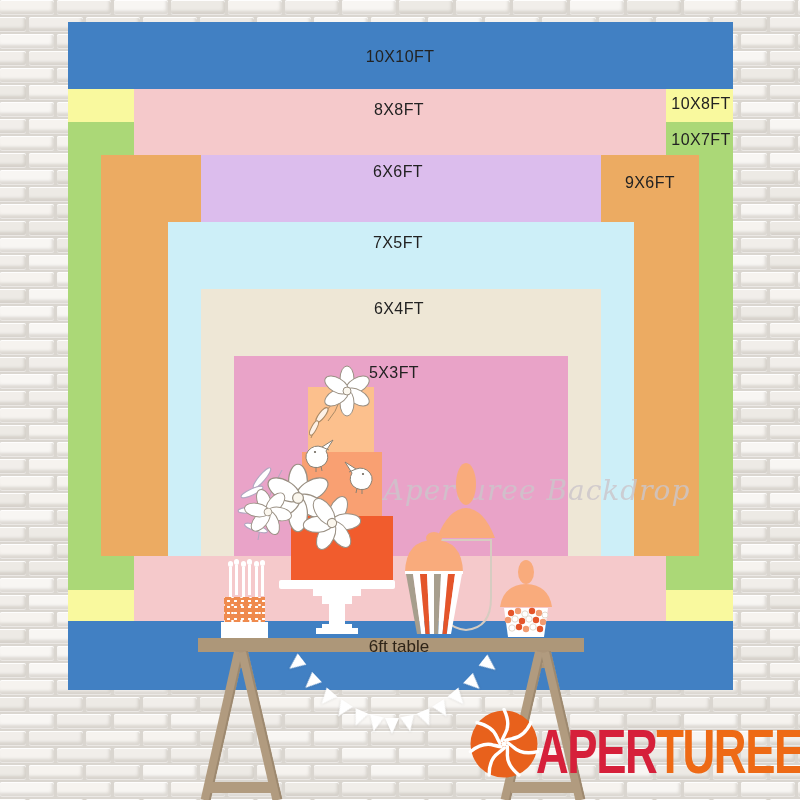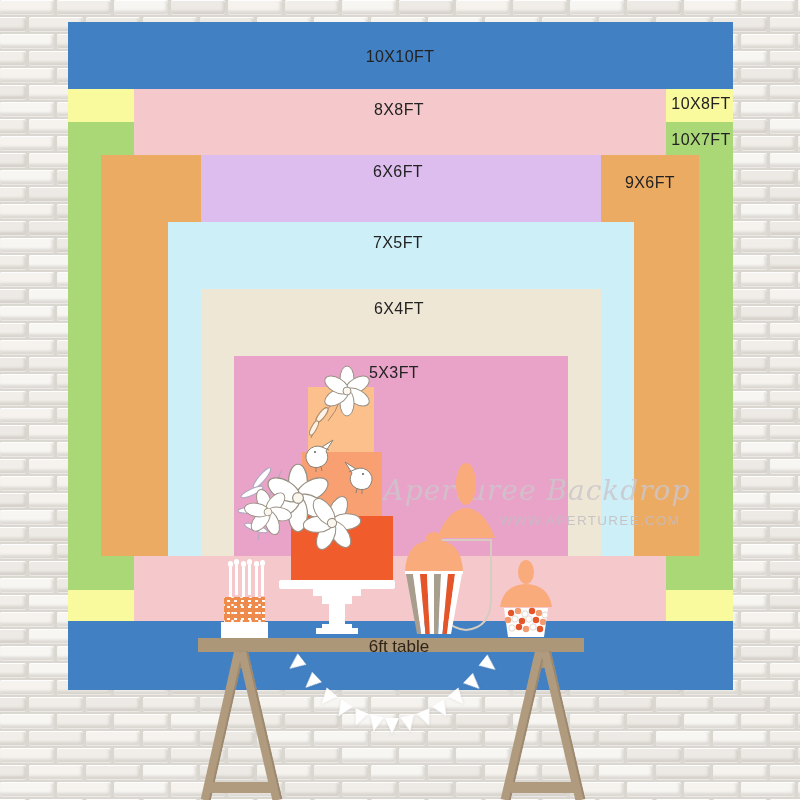--- a/index.html
+++ b/index.html
@@ -847,21 +847,20 @@
   <span class="size-label" id="lb-8x8">8X8FT</span>
   <span class="size-label" id="lb-10x8">10X8FT</span>
   <span class="size-label" id="lb-10x7">10X7FT</span>
   <span class="size-label" id="lb-6x6">6X6FT</span>
   <span class="size-label" id="lb-9x6">9X6FT</span>
   <span class="size-label" id="lb-7x5">7X5FT</span>
   <span class="size-label" id="lb-6x4">6X4FT</span>
   <span class="size-label" id="lb-5x3">5X3FT</span>
 
   <span id="wm-script">Aperturee Backdrop</span>
-  <span id="wm-url">WWW.APERTUREE.COM</span>
 
   <div class="dz dots" id="tier1"></div>
   <div class="dz dots" id="tier2"></div>
   <div class="dz dots" id="tier3"></div>
   <div class="dz white" id="st-plate"></div>
   <div class="dz white" id="st-n1"></div>
   <div class="dz white" id="st-n2"></div>
   <div class="dz white" id="st-stem"></div>
   <div class="dz white" id="st-f1"></div>
   <div class="dz white" id="st-f2"></div>
@@ -1008,14 +1007,32 @@
       <b class="flag" style="left: 377.102px; top: 718.058px; transform: translate(-50%, -2px) rotate(12.3deg);"></b>
       <b class="flag" style="left: 392.25px; top: 719.75px; transform: translate(-50%, -2px) rotate(0.3deg);"></b>
       <b class="flag" style="left: 407.41px; top: 718.212px; transform: translate(-50%, -2px) rotate(-11.7deg);"></b>
       <b class="flag" style="left: 422.581px; top: 713.442px; transform: translate(-50%, -2px) rotate(-22.8deg);"></b>
       <b class="flag" style="left: 437.765px; top: 705.442px; transform: translate(-50%, -2px) rotate(-32.3deg);"></b>
       <b class="flag" style="left: 452.96px; top: 694.212px; transform: translate(-50%, -2px) rotate(-40.2deg);"></b>
       <b class="flag" style="left: 468.167px; top: 679.75px; transform: translate(-50%, -2px) rotate(-46.6deg);"></b>
       <b class="flag" style="left: 483.386px; top: 662.058px; transform: translate(-50%, -2px) rotate(-51.7deg);"></b>
     </div>
 
+  <div id="logo">
+    <svg id="logo-icon" width="72" height="72" viewBox="-36 -36 72 72">
+      <circle r="33.5" fill="#e8611c"></circle>
+      <g stroke="#fff" stroke-width="3.4" fill="none" stroke-linecap="round">
+        <path d="M0,-34.5 Q7,-20 1,-10 Q-1,-6 -2,-3.5"></path>
+        <path d="M0,-34.5 Q7,-20 1,-10 Q-1,-6 -2,-3.5" transform="rotate(51.4)"></path>
+        <path d="M0,-34.5 Q7,-20 1,-10 Q-1,-6 -2,-3.5" transform="rotate(102.8)"></path>
+        <path d="M0,-34.5 Q7,-20 1,-10 Q-1,-6 -2,-3.5" transform="rotate(154.2)"></path>
+        <path d="M0,-34.5 Q7,-20 1,-10 Q-1,-6 -2,-3.5" transform="rotate(205.6)"></path>
+        <path d="M0,-34.5 Q7,-20 1,-10 Q-1,-6 -2,-3.5" transform="rotate(257)"></path>
+        <path d="M0,-34.5 Q7,-20 1,-10 Q-1,-6 -2,-3.5" transform="rotate(308.4)"></path>
+      </g>
+      <circle r="2.6" fill="#fff"></circle>
+    </svg>
+    <div id="logo-text">
+      <span style="color: rgb(214, 32, 58);">APER</span><span style="color: rgb(238, 106, 21);">TUREE</span>
+    </div>
+  </div>
 
 </div>
 
 </body></html>

